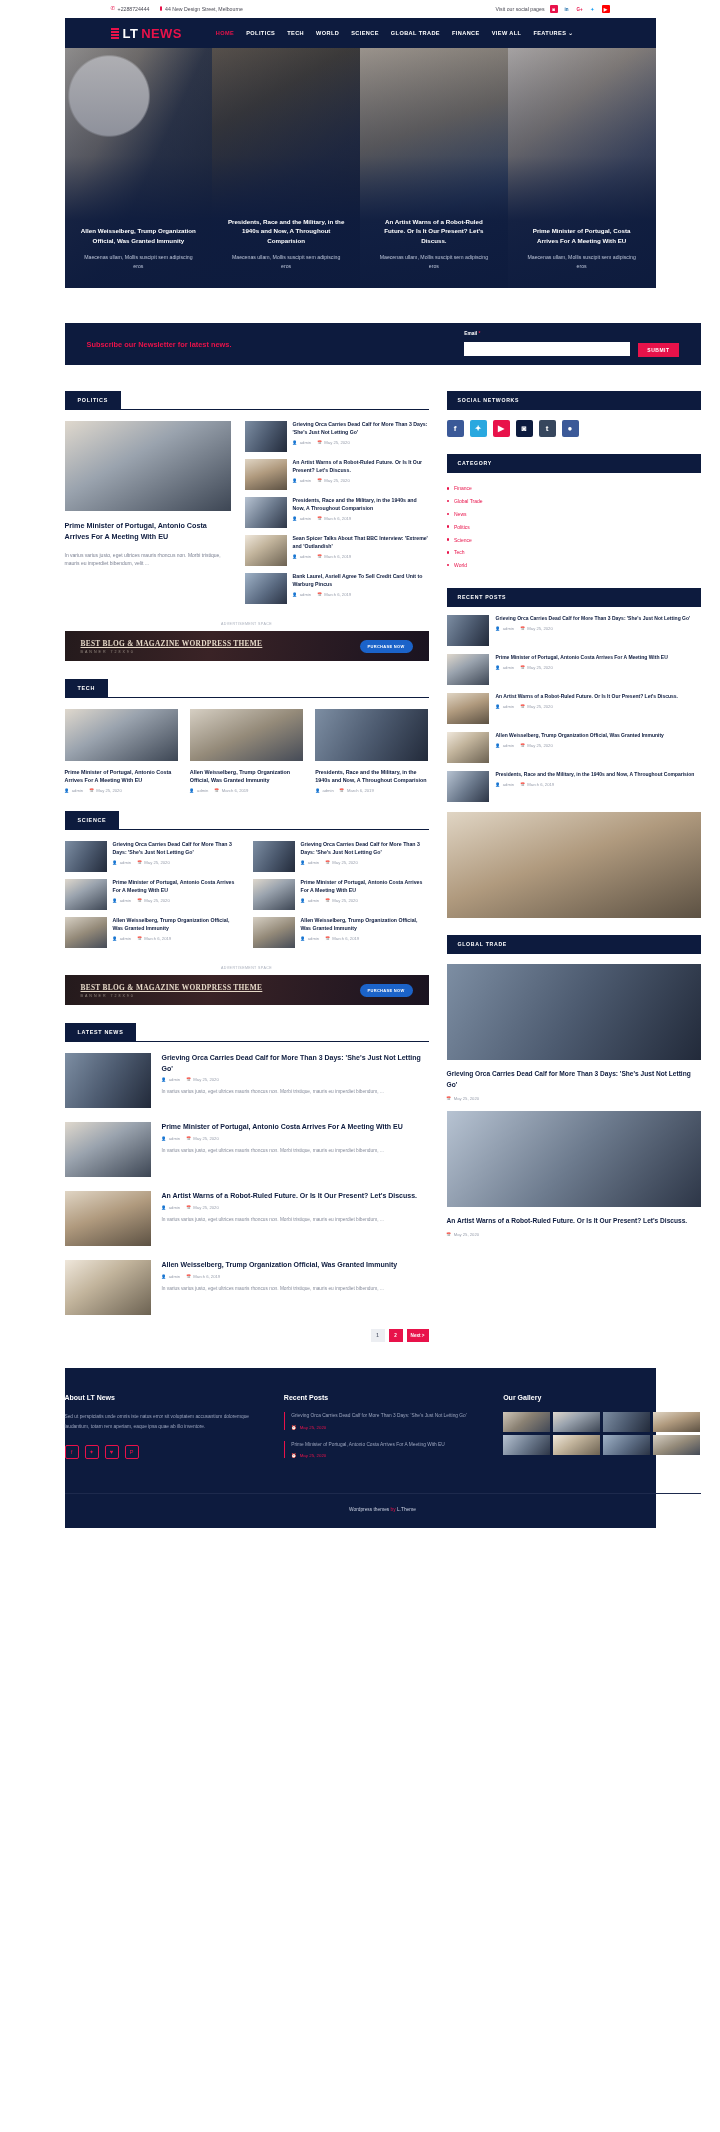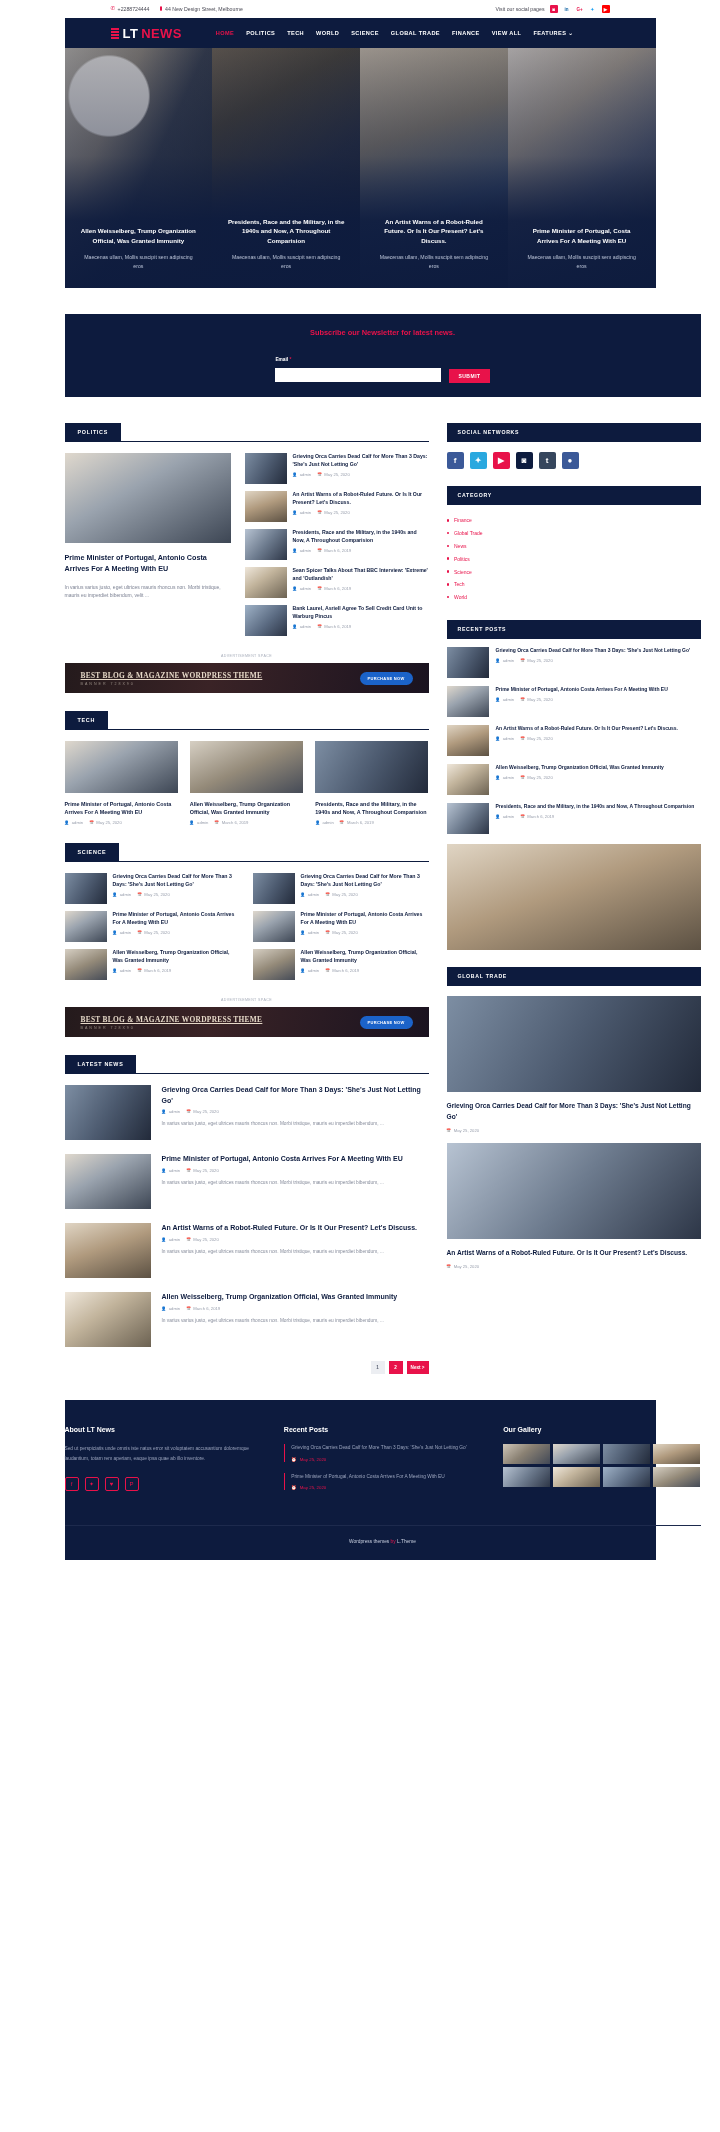--- a/index.html
+++ b/index.html
@@ -49,22 +49,22 @@
 
   
   .ph1{background:
       radial-gradient(circle at 30% 20%, #e9e4dd 0 18%, transparent 19%),
       linear-gradient(115deg,#b9b2a6 0%,#8e8578 30%,#3a3f4b 55%,#262b36 100%);}
   .ph2{background:linear-gradient(150deg,#6f6250 0%,#4b4438 25%,#2b3040 55%,#1a1f2e 100%);}
   .ph3{background:linear-gradient(160deg,#c9bba6 0%,#8e8370 35%,#4a5a73 65%,#222a3a 100%);}
   .ph4{background:linear-gradient(140deg,#d8cfc4 0%,#a89c8c 30%,#5a5f70 60%,#242a38 100%);}
 
   
-  .newsletter { background:#0d1b3e; margin:26px 0 26px; padding:14px 22px;
-                display:flex; align-items:center; gap:20px;flex-direction:column; }
+  .newsletter { background:#0d1b3e; margin:35px 0 26px; padding:8px 22px;
+                display:flex; align-items:center; gap:20px; }
   .nl-title { color:#e8124a; font-size:7.4px; font-weight:bold; flex:1; }
   .nl-form { display:flex; align-items:flex-end; gap:8px; }
   .nl-lab { color:#fff; font-size:4.8px; font-weight:bold; margin-bottom:3px; display:block; }
   .nl-lab i { color:#e8124a; font-style:normal; }
   .nl-input { width:166px; height:14px; background:#fff; border:0; }
   .nl-btn { background:#e8124a; color:#fff; border:0; font-size:5px; font-weight:bold;
             letter-spacing:.5px; height:14px; padding:0 9px; cursor:pointer; }
 
   
   .sec-head { display:flex; align-items:stretch; border-bottom:1.6px solid #0d1b3e;

